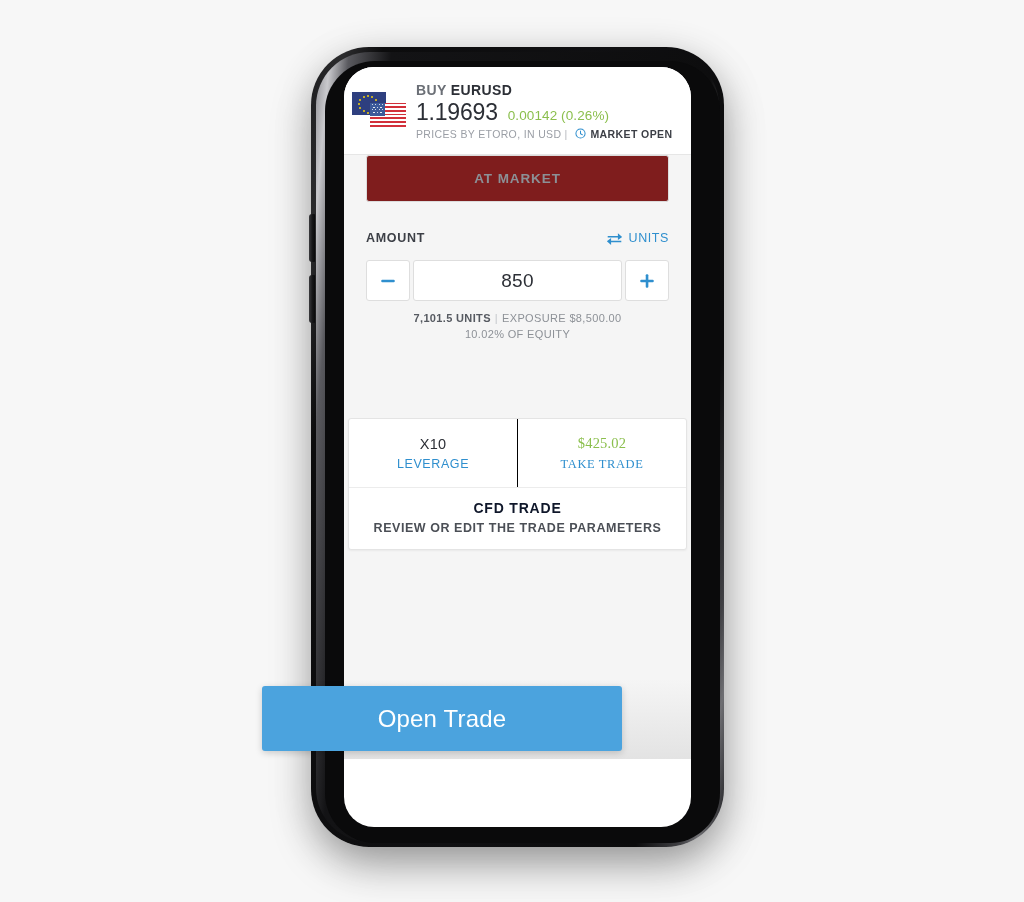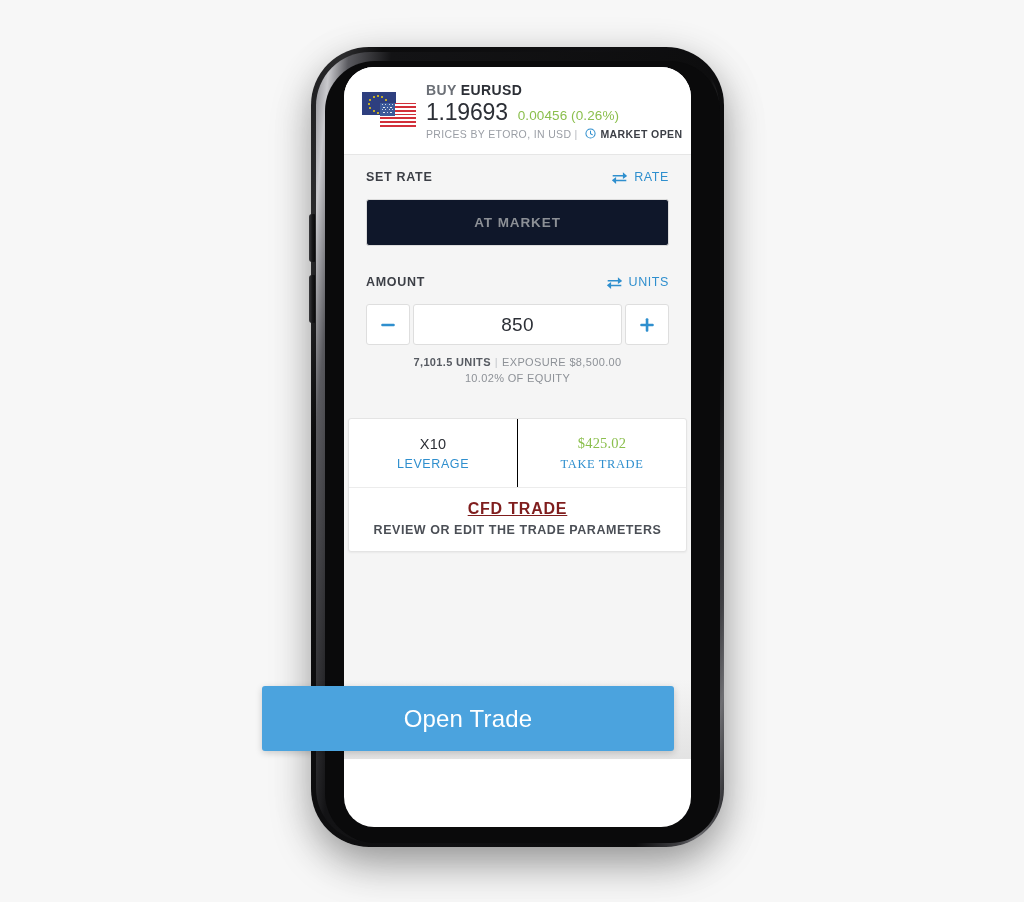--- a/index.html
+++ b/index.html
@@ -137,21 +137,21 @@
   #close-button svg { display: block; }
 
   
   #instrument-bar {
     position: relative;
     height: 88px;
     background: #ffffff;
     border-bottom: 1px solid #e6e6e6;
     display: flex;
     align-items: center;
-    padding-left: 18px;
+    padding-left: 8px;
     box-sizing: border-box;
   }
   #flag-pair {
     position: relative;
     width: 54px;
     height: 42px;
     flex: none;
     margin-right: 4px;
   }
   #flag-eu {
@@ -254,21 +254,21 @@
     gap: 6px;
     color: #2f8fce;
     font-size: 12.5px;
     letter-spacing: 0.6px;
     cursor: pointer;
   }
   .swap-icon { display: inline-flex; }
 
   #at-market-field {
     height: 45px;
-    background: #0f172a;
+    background: #7f1d1d;
     border: 1px solid #dcdcdc;
     border-radius: 3px;
     display: flex;
     align-items: center;
     justify-content: center;
     font-size: 13.5px;
     font-weight: bold;
     letter-spacing: 0.9px;
     color: #8c9096;
     cursor: pointer;
@@ -349,47 +349,46 @@
     letter-spacing: 0.6px;
     color: #2f8fce;
   }
   #cfd-footer {
     border-top: 1px solid #ececec;
     padding: 12px 0 14px;
     text-align: center;
     cursor: pointer;
   }
   #cfd-title {
-    font-size: 16px;
+    font-size: 14px;
     font-weight: bold;
     letter-spacing: 0.8px;
-    color: #7f1d1d;
+    color: #0f172a;
     margin-bottom: 5px;
-    text-decoration: underline;
   }
   #cfd-subtitle {
     font-size: 12.5px;
     font-weight: bold;
     letter-spacing: 0.55px;
     color: #4b4f56;
   }
 
   #body-fade {
     position: absolute;
     left: 0; right: 0; bottom: 0;
     height: 80px;
     background: linear-gradient(180deg, rgba(245,245,245,0) 0%, #e3e3e3 100%);
   }
 
   
   #open-trade-button {
     position: absolute;
     left: 262px;
     top: 686px;
-    width: 412px;
+    width: 360px;
     height: 65px;
     background: #4ba3de;
     border-radius: 3px;
     display: flex;
     align-items: center;
     justify-content: center;
     color: #ffffff;
     font-size: 24px;
     letter-spacing: 0.2px;
     cursor: pointer;
@@ -457,53 +456,41 @@
       </div>
 
       <div id="instrument-text">
         <div id="instrument-title">
           <span>BUY</span>
           <span class="sym">EURUSD</span>
         </div>
         <div id="price-row">
           <span id="price-value">1.19693</span>
           <span id="price-change" style="color:#8bbf4d">
-            <span>0.00456</span>
+            <span>0.00142</span>
             <span>(0.26%)</span>
           </span>
         </div>
         <div id="meta-row">
           <span>PRICES BY ETORO, IN USD</span>
           <span id="meta-sep">|</span>
           <span id="clock-icon">
             <svg width="11" height="11" viewBox="0 0 24 24">
               <circle cx="12" cy="12" r="10" fill="none" stroke="#2f8fce" stroke-width="2.2"></circle>
               <path d="M12 6.5 V12.4 L16 14.6" fill="none" stroke="#2f8fce" stroke-width="2.2" stroke-linecap="round"></path>
             </svg>
           </span>
           <span id="market-status">MARKET OPEN</span>
         </div>
       </div>
     </div>
 
     <div id="app-body">
 
       <div class="section-pad">
-        <div class="field-head">
-          <span class="field-label">SET RATE</span>
-          <span class="switch-link">
-            <span class="swap-icon">
-              <svg width="17" height="13" viewBox="0 0 20 15">
-                <path d="M2 4.5 H14 L14 1.2 L19 5.6 L14 9.3 L14 6.3 H2 Z" fill="#2f8fce"></path>
-                <path d="M18 12 H6 L6 15 L1 10.6 L6 6.9 L6 10 H18 Z" fill="#2f8fce"></path>
-              </svg>
-            </span>
-            <span>RATE</span>
-          </span>
-        </div>
         <div id="at-market-field">AT MARKET</div>
       </div>
 
       <div class="section-pad" style="padding-top:14px">
         <div class="field-head">
           <span class="field-label">AMOUNT</span>
           <span class="switch-link">
             <span class="swap-icon">
               <svg width="17" height="13" viewBox="0 0 20 15">
                 <path d="M2 4.5 H14 L14 1.2 L19 5.6 L14 9.3 L14 6.3 H2 Z" fill="#2f8fce"></path>

